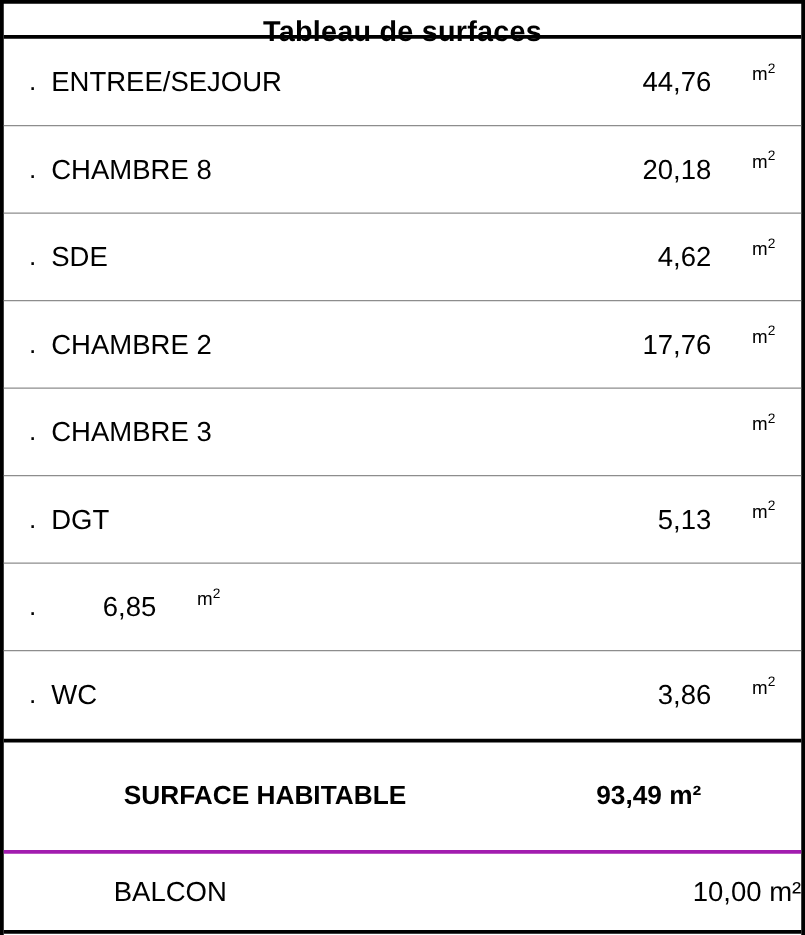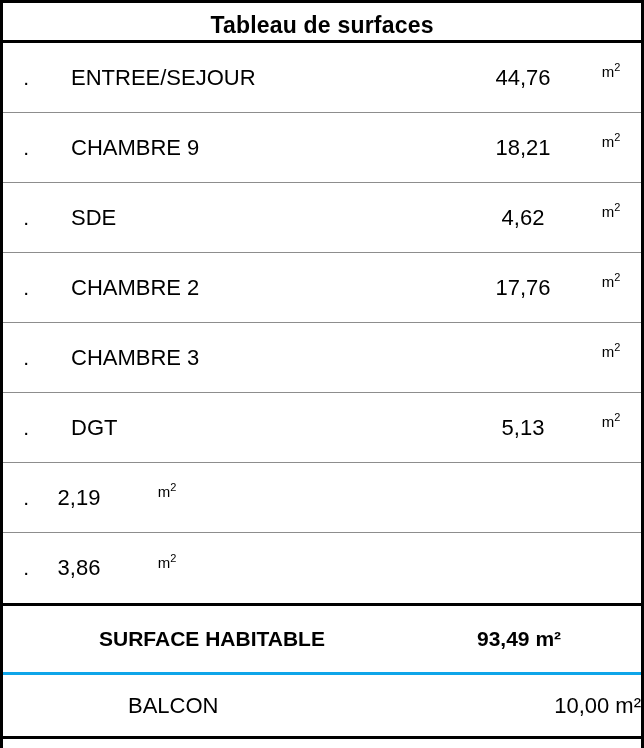--- a/index.html
+++ b/index.html
@@ -19,21 +19,21 @@
     width: 644px;
     box-sizing: border-box;
     border-left: 3px solid #000;
     border-right: 3px solid #000;
     border-top: 3px solid #000;
     background: #fff;
   }
 
   
   .table-title {
-    height: 40px;
+    height: 28px;
     line-height: 44px;
     text-align: center;
     font-size: 23px;
     font-weight: 700;
     letter-spacing: 0.2px;
     border-bottom: 3px solid #000;
     box-sizing: border-box;
   }
 
   
@@ -56,25 +56,24 @@
     font-size: 21px;
     padding-right: 4px;
     box-sizing: border-box;
   }
   .room-name {
     flex: 1 1 auto;
     font-size: 22px;
     padding-left: 8px;
     box-sizing: border-box;
     white-space: nowrap;
-    margin-left: 30px;
   }
   .room-value {
     width: 92px;
-    text-align: center;
+    text-align: right;
     font-size: 22px;
     box-sizing: border-box;
   }
   .room-unit {
     width: 72px;
     padding-left: 12px;
     font-size: 15px;
     box-sizing: border-box;
     position: relative;
     top: -7px;
@@ -82,24 +81,24 @@
   }
   .room-unit sup {
     font-size: 11px;
     vertical-align: super;
   }
 
   
   .total-row {
     display: flex;
     align-items: center;
-    height: 72px;
+    height: 92px;
     box-sizing: border-box;
     border-top: 3px solid #000;
-    border-bottom: 3px solid #0ea5e9;
+    border-bottom: 3px solid #a21caf;
     font-weight: 700;
   }
   .total-label {
     flex: 1 1 auto;
     font-size: 21px;
     padding-left: 96px;
     box-sizing: border-box;
     white-space: nowrap;
   }
   .total-value {
@@ -116,21 +115,20 @@
     height: 64px;
     box-sizing: border-box;
     border-bottom: 3px solid #000;
   }
   .extra-label {
     flex: 1 1 auto;
     font-size: 22px;
     padding-left: 88px;
     box-sizing: border-box;
     white-space: nowrap;
-    margin-left: 37px;
   }
   .extra-value {
     width: 164px;
     text-align: right;
     font-size: 22px;
     box-sizing: border-box;
   }
 
   
   .footer-sliver {
@@ -149,22 +147,22 @@
 
     <div class="room-row">
       <span class="room-bullet">.</span>
       <span class="room-name">ENTREE/SEJOUR</span>
       <span class="room-value">44,76</span>
       <span class="room-unit"><span>m</span><sup>2</sup></span>
     </div>
 
     <div class="room-row">
       <span class="room-bullet">.</span>
-      <span class="room-name">CHAMBRE 9</span>
-      <span class="room-value">18,21</span>
+      <span class="room-name">CHAMBRE 8</span>
+      <span class="room-value">20,18</span>
       <span class="room-unit"><span>m</span><sup>2</sup></span>
     </div>
 
     <div class="room-row">
       <span class="room-bullet">.</span>
       <span class="room-name">SDE</span>
       <span class="room-value">4,62</span>
       <span class="room-unit"><span>m</span><sup>2</sup></span>
     </div>
 
@@ -183,26 +181,27 @@
 
     <div class="room-row">
       <span class="room-bullet">.</span>
       <span class="room-name">DGT</span>
       <span class="room-value">5,13</span>
       <span class="room-unit"><span>m</span><sup>2</sup></span>
     </div>
 
     <div class="room-row">
       <span class="room-bullet">.</span>
-      <span class="room-value">2,19</span>
-      <span class="room-unit"><span>m</span><sup>2</sup></span>
-    </div>
-
-    <div class="room-row">
-      <span class="room-bullet">.</span>
+      <span class="room-value">6,85</span>
+      <span class="room-unit"><span>m</span><sup>2</sup></span>
+    </div>
+
+    <div class="room-row">
+      <span class="room-bullet">.</span>
+      <span class="room-name">WC</span>
       <span class="room-value">3,86</span>
       <span class="room-unit"><span>m</span><sup>2</sup></span>
     </div>
 
   </div>
 
   <div class="total-row">
     <span class="total-label">SURFACE HABITABLE</span>
     <span class="total-value">93,49 m²</span>
   </div>

